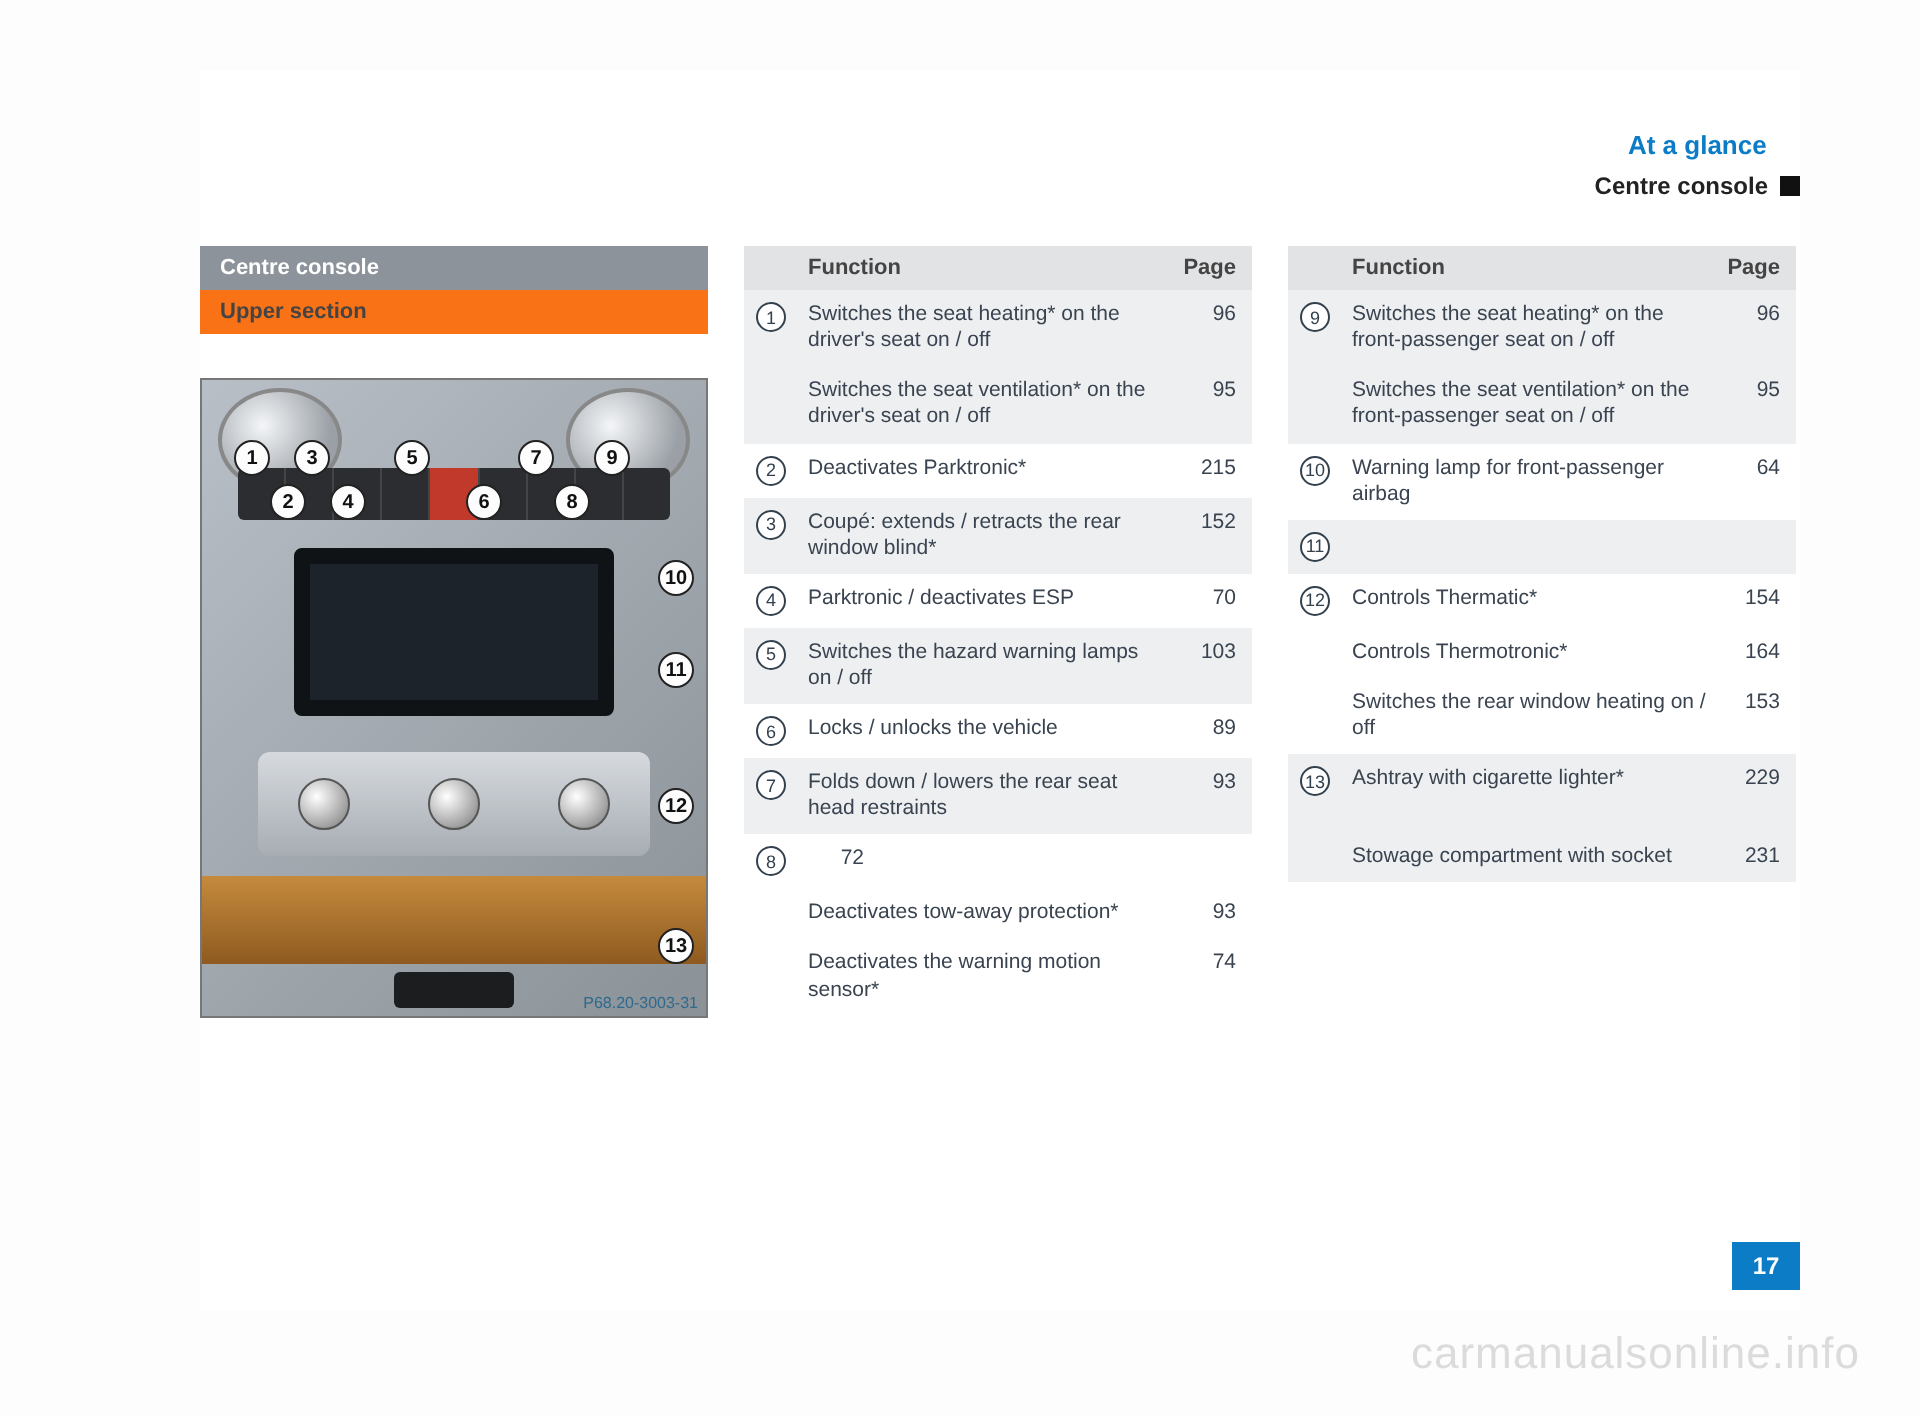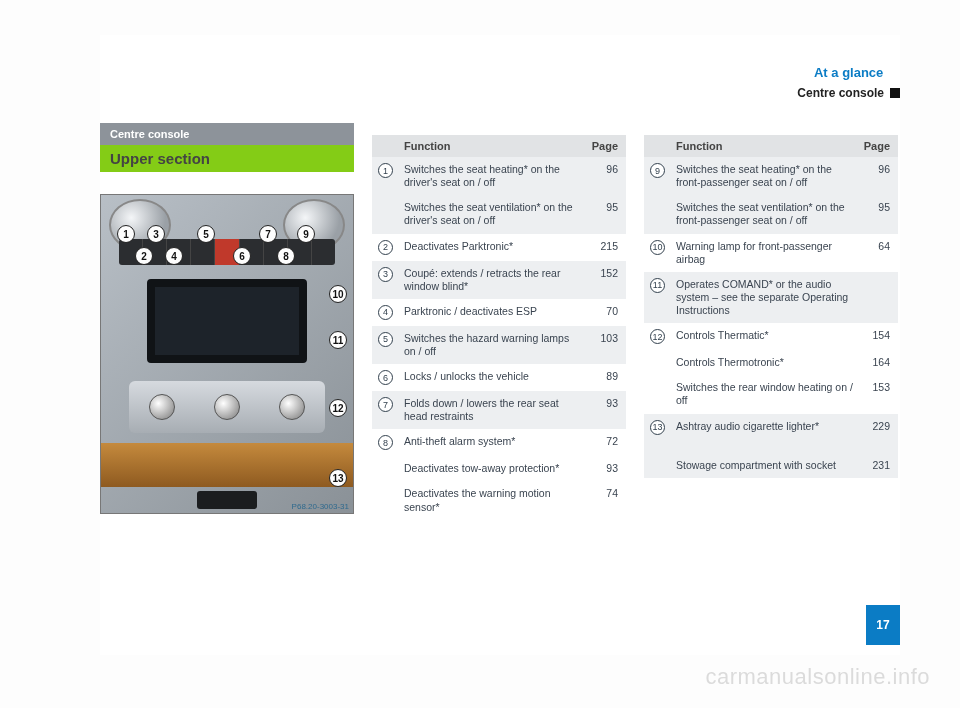--- a/index.html
+++ b/index.html
@@ -54,24 +54,24 @@
   }
   
   .boxtitle {
     background: #8d939a;
     color: #fff;
     font-weight: bold;
     font-size: 11px;
     padding: 5px 10px;
   }
   .subtitle {
-    background: #84cc16;
+    background: #f97316;
     color: #444;
     font-weight: bold;
-    font-size: 15px;
+    font-size: 11px;
     padding: 5px 10px;
   }
   .figure {
     width: 254px;
     height: 320px;
     margin-top: 22px;
     background: linear-gradient(135deg,#b8bfc6 0%, #8a9197 100%);
     position: relative;
     border: 1px solid #777;
     overflow: hidden;
@@ -143,21 +143,20 @@
     font-size:8px; color:#2a5; color:#2f6a8e;
   }
   
   .tbl { width: 254px; }
   .tbl .thead {
     background: #e1e3e5;
     display:flex;
     font-weight:bold;
     color:#444;
     font-size:11px;
-    margin-top:12px;
   }
   .tbl .thead .c-num { width: 28px; padding:5px 0 5px 8px; }
   .tbl .thead .c-fn { flex:1; padding:5px 4px; }
   .tbl .thead .c-pg { width: 40px; padding:5px 8px 5px 0; text-align:right; }
   .tbl .row {
     display:flex;
     font-size: 10.5px;
     color:#3a4450;
   }
   .tbl .row.alt { background:#edeff1; }
@@ -166,21 +165,21 @@
   .tbl .row .c-pg  { width: 40px; padding:6px 8px 6px 0; text-align:right; }
   .circ {
     display:inline-flex; width:15px; height:15px; border:1px solid #33414e;
     border-radius:50%; align-items:center; justify-content:center;
     font-size:9px; color:#33414e; background:#fff;
   }
   
   .pgnum {
     position:absolute;
     right:0; bottom:10px;
-    width: 34px; height: 40px;
+    width: 34px; height: 24px;
     background:#0b7cc5;
     color:#fff;
     font-weight:bold;
     font-size:12px;
     display:flex; align-items:center; justify-content:center;
   }
   .watermark {
     position:absolute;
     right: 30px; bottom: 18px;
     font-size: 22px;
@@ -290,21 +289,20 @@
             <div class="c-fn">Locks / unlocks the vehicle</div>
             <div class="c-pg">89</div>
           </div>
           <div class="row alt">
             <div class="c-num"><span class="circ">7</span></div>
             <div class="c-fn">Folds down / lowers the rear seat head restraints</div>
             <div class="c-pg">93</div>
           </div>
           <div class="row">
             <div class="c-num"><span class="circ">8</span></div>
-            <div class="c-fn">Anti-theft alarm system*</div>
             <div class="c-pg">72</div>
           </div>
           <div class="row">
             <div class="c-num"></div>
             <div class="c-fn">Deactivates tow-away protection*</div>
             <div class="c-pg">93</div>
           </div>
           <div class="row">
             <div class="c-num"></div>
             <div class="c-fn">Deactivates the warning motion sensor*</div>
@@ -330,41 +328,40 @@
             <div class="c-fn">Switches the seat ventilation* on the front-passenger seat on / off</div>
             <div class="c-pg">95</div>
           </div>
           <div class="row">
             <div class="c-num"><span class="circ">10</span></div>
             <div class="c-fn">Warning lamp for front-passenger airbag</div>
             <div class="c-pg">64</div>
           </div>
           <div class="row alt">
             <div class="c-num"><span class="circ">11</span></div>
-            <div class="c-fn">Operates COMAND* or the audio system – see the separate Operating Instructions</div>
             <div class="c-pg"></div>
           </div>
           <div class="row">
             <div class="c-num"><span class="circ">12</span></div>
             <div class="c-fn">Controls Thermatic*</div>
             <div class="c-pg">154</div>
           </div>
           <div class="row">
             <div class="c-num"></div>
             <div class="c-fn">Controls Thermotronic*</div>
             <div class="c-pg">164</div>
           </div>
           <div class="row">
             <div class="c-num"></div>
             <div class="c-fn">Switches the rear window heating on / off</div>
             <div class="c-pg">153</div>
           </div>
           <div class="row alt">
             <div class="c-num"><span class="circ">13</span></div>
-            <div class="c-fn">Ashtray audio cigarette lighter*</div>
+            <div class="c-fn">Ashtray with cigarette lighter*</div>
             <div class="c-pg">229</div>
           </div>
           <div class="row alt">
             <div class="c-num"></div>
             <div class="c-pg"></div>
           </div>
           <div class="row alt">
             <div class="c-num"></div>
             <div class="c-fn">Stowage compartment with socket</div>
             <div class="c-pg">231</div>

